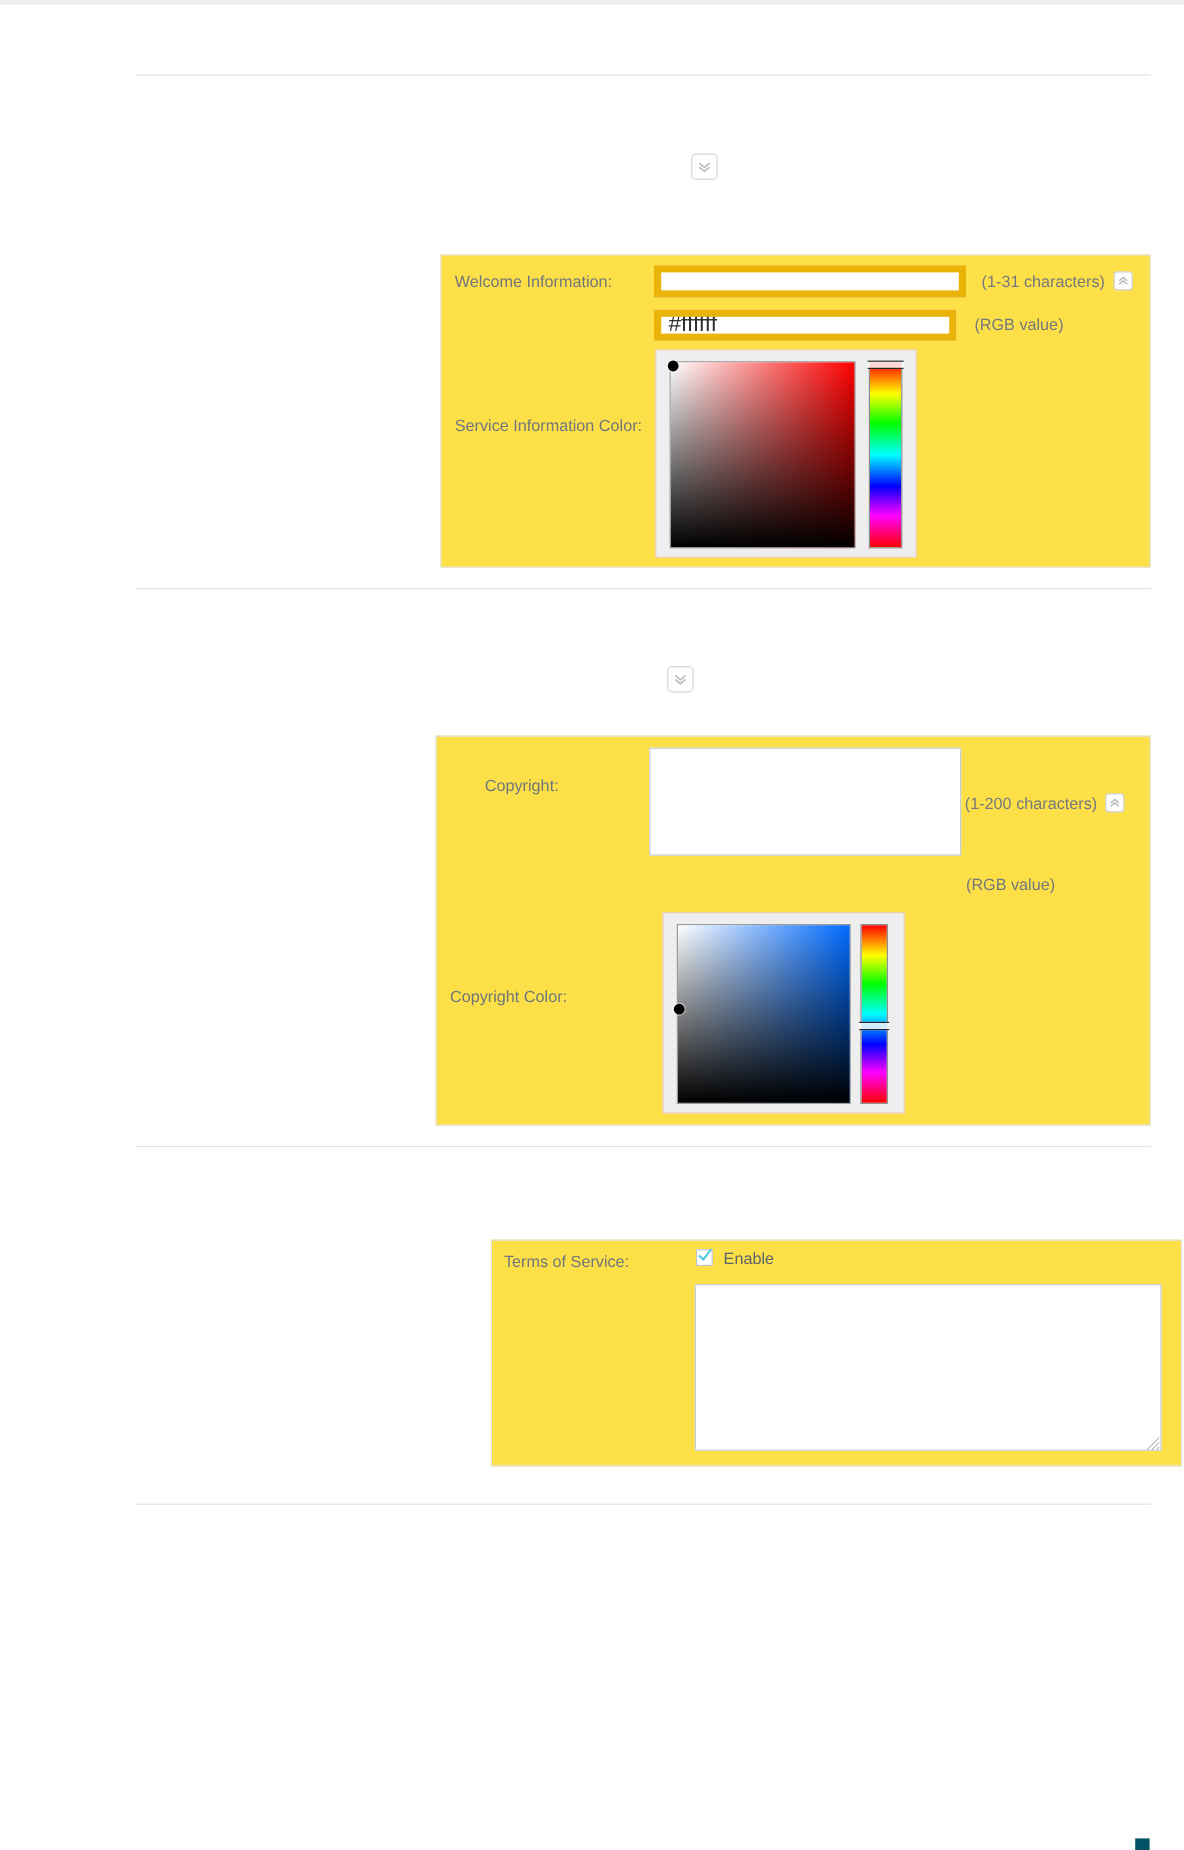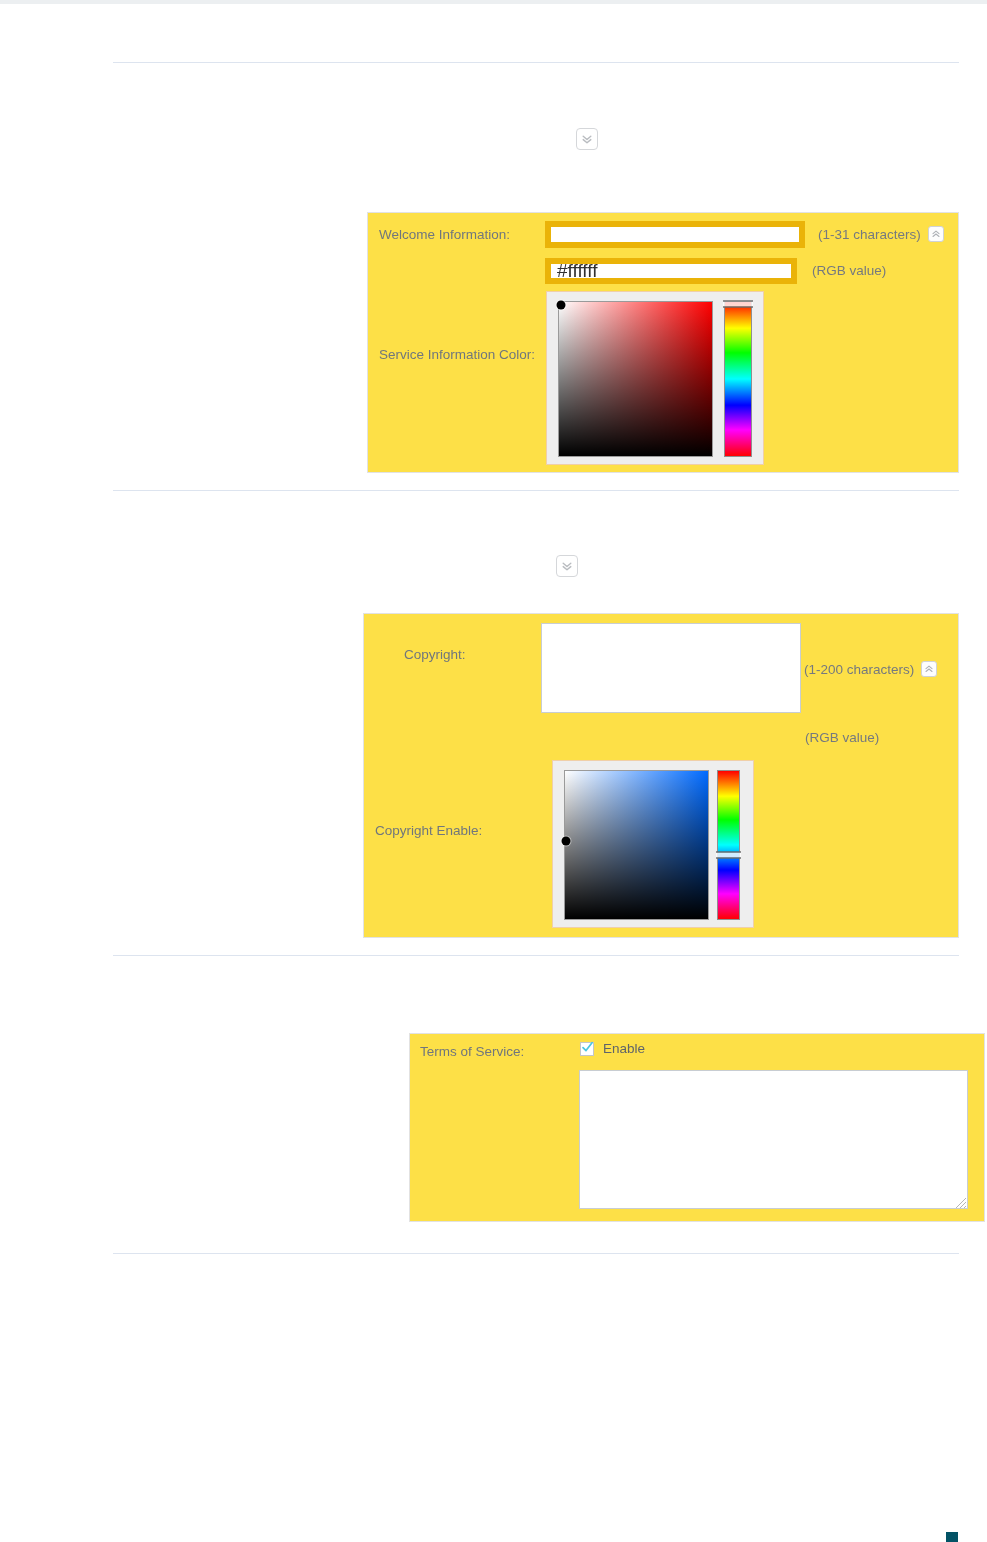--- a/index.html
+++ b/index.html
@@ -159,21 +159,21 @@
     border-top: 1px solid #2b2b2b;
     border-bottom: 1px solid #2b2b2b;
     background: rgba(255,255,255,0.82);
     transform: translateY(-50%);
   }
 
   
   .chk-row {
     position: absolute;
     display: flex;
-    align-items: center;
+    align-items: flex-start;
     gap: 9px;
   }
   .chk-box {
     width: 14px; height: 14px;
     border: 1px solid #c2c6cb;
     background: #ffffff;
     display: flex;
     align-items: center;
     justify-content: center;
     cursor: pointer;
@@ -276,21 +276,21 @@
     <span class="collapse-chip">
       <span>
         <svg width="10" height="10" viewBox="0 0 12 12">
           <path d="M2.4 5.6 L6 2.6 L9.6 5.6" fill="none" stroke="#adb1b6" stroke-width="1.3" stroke-linecap="round" stroke-linejoin="round"></path>
           <path d="M2.4 9.0 L6 6.0 L9.6 9.0" fill="none" stroke="#adb1b6" stroke-width="1.3" stroke-linecap="round" stroke-linejoin="round"></path>
         </svg>
       </span>
     </span>
   </div>
 
-  <div class="field-label" style="left:11px; top:208px; width:170px;">Copyright Enable:</div>
+  <div class="field-label" style="left:11px; top:208px; width:170px;">Copyright Color:</div>
 
 
   <div class="hint" style="left:441px; top:116px;">(RGB value)</div>
 
   <div class="cp" style="left:188px; top:146px; width:202px; height:168px;">
     <div class="cp-sat" style="width:145px; height:150px;">
       <div class="layer" style="background:linear-gradient(to right,#ffffff,hsl(215,100%,50%));"></div>
       <div class="layer" style="background:linear-gradient(to bottom,rgba(0,0,0,0),#000000);"></div>
       <div class="cp-marker" style="left:1%; top:47%;"></div>
     </div>

